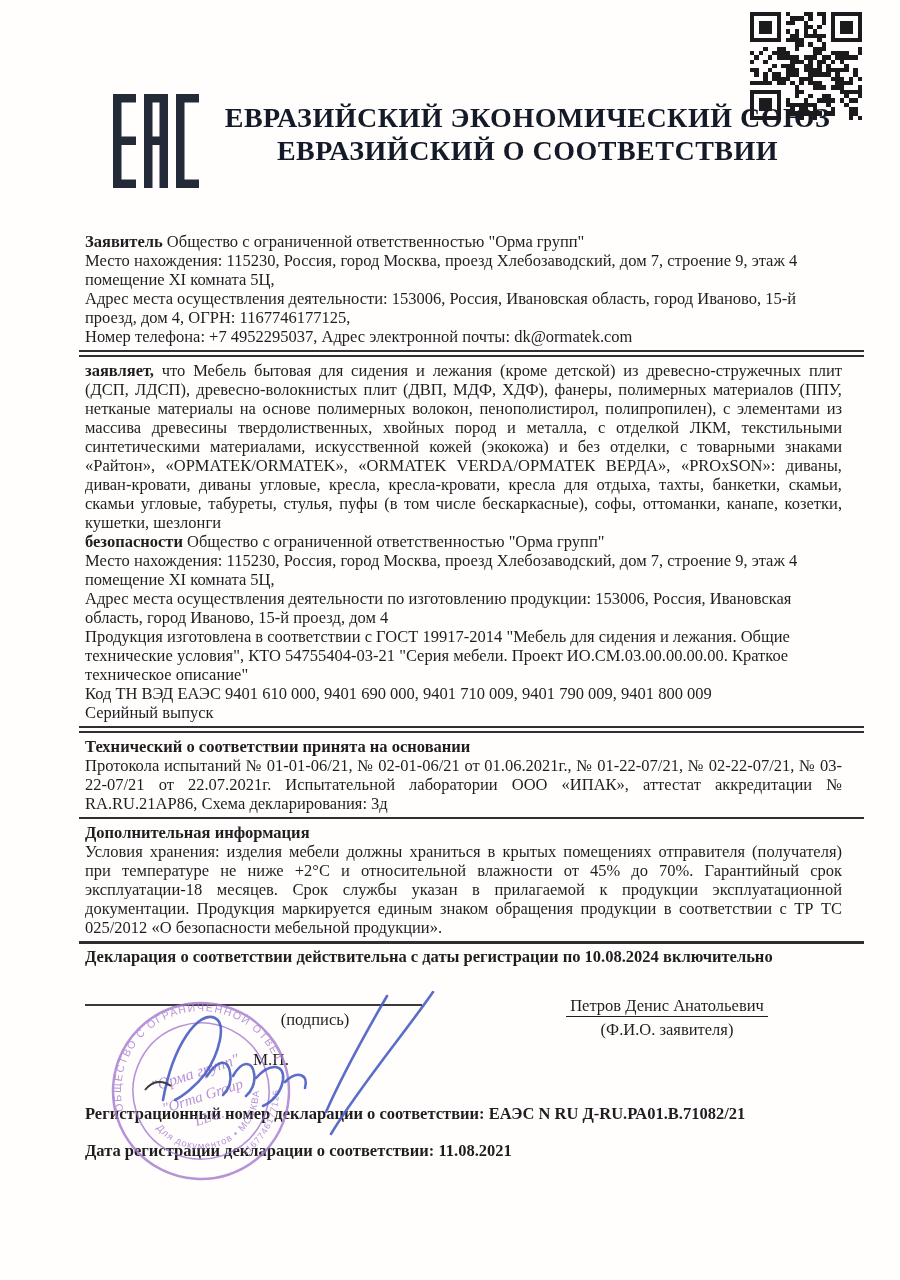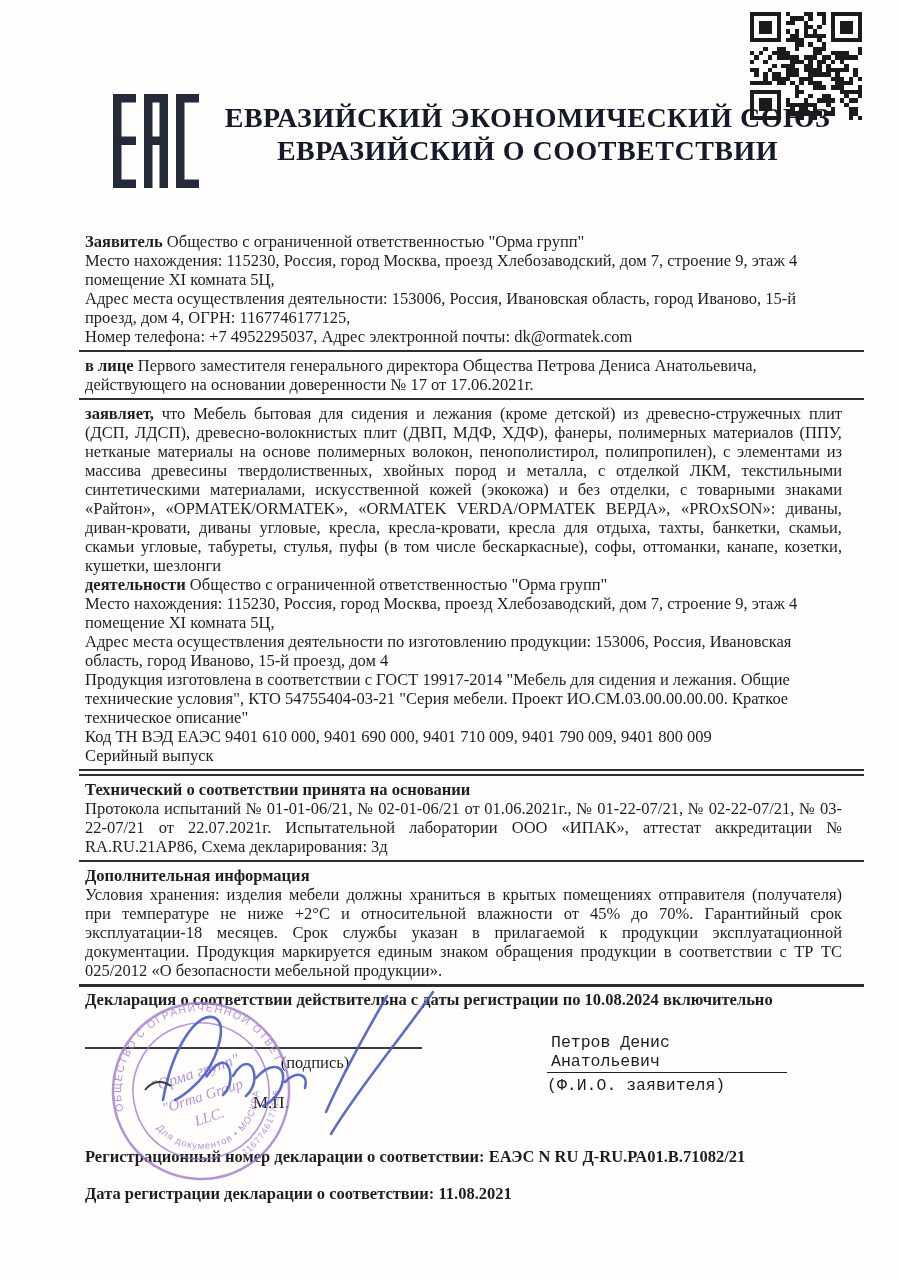--- a/index.html
+++ b/index.html
@@ -25,21 +25,21 @@
   .b{font-weight:bold;}
   .j{text-align:justify;}
   .rule{height:0;border-top:2px solid #2f2f31;margin:3px -22px 3px -6px;}
   .rule.thick{border-top-width:3px;}
   .sec{padding:1px 0;}
   
   .sigblock{position:relative;height:132px;margin-top:4px;}
   .sig-line{position:absolute;left:0;top:34px;width:337px;border-top:2px solid #3a3a3c;}
   .sig-caption{position:absolute;left:140px;top:40px;width:180px;text-align:center;}
   .mp{position:absolute;left:168px;top:80px;font-size:17px;}
-  .fio{position:absolute;left:462px;top:20px;width:240px;font-family:Liberation Mono, monospace;}
+  .fio{position:absolute;left:462px;top:26px;width:240px;text-align:center;}
   .fio .name{display:inline-block;border-bottom:1.5px solid #1e1e20;padding:0 4px 1px;}
   .fio .cap{margin-top:3px;}
   .regnum{margin-top:2px;}
   .regdate{margin-top:18px;}
   
   .stamp,.handsign{position:absolute;pointer-events:none;}
   .stamp{left:95px;top:985px;}
   .handsign{left:125px;top:982px;}
 </style>
 </head>
@@ -301,28 +301,25 @@
   <div class="content">
 
     <div class="sec">
       <p><span class="b">Заявитель</span> <span>Общество с ограниченной ответственностью "Орма групп"</span></p>
       <p>Место нахождения: 115230, Россия, город Москва, проезд Хлебозаводский, дом 7, строение 9, этаж 4 помещение XI комната 5Ц,</p>
       <p>Адрес места осуществления деятельности: 153006, Россия, Ивановская область, город Иваново, 15-й проезд, дом 4, ОГРН: 1167746177125,</p>
       <p>Номер телефона: +7 4952295037, Адрес электронной почты: dk@ormatek.com</p>
     </div>
     <div class="rule"></div>
 
-    <div class="sec">
-      <p><span class="b">в лице</span> <span>Первого заместителя генерального директора Общества Петрова Дениса Анатольевича, действующего на основании доверенности № 17 от 17.06.2021г.</span></p>
-    </div>
     <div class="rule"></div>
 
     <div class="sec">
       <p class="j"><span class="b">заявляет,</span> <span>что Мебель бытовая для сидения и лежания (кроме детской) из древесно-стружечных плит (ДСП, ЛДСП), древесно-волокнистых плит (ДВП, МДФ, ХДФ), фанеры, полимерных материалов (ППУ, нетканые материалы на основе полимерных волокон, пенополистирол, полипропилен), с элементами из массива древесины твердолиственных, хвойных пород и металла, с отделкой ЛКМ, текстильными синтетическими материалами, искусственной кожей (экокожа) и без отделки, с товарными знаками «Райтон», «ОРМАТЕК/ORMATEK», «ORMATEK VERDA/ОРМАТЕК ВЕРДА», «PROxSON»: диваны, диван-кровати, диваны угловые, кресла, кресла-кровати, кресла для отдыха, тахты, банкетки, скамьи, скамьи угловые, табуреты, стулья, пуфы (в том числе бескаркасные), софы, оттоманки, канапе, козетки, кушетки, шезлонги</span></p>
-      <p><span class="b">деятельности</span> <span>Общество с ограниченной ответственностью "Орма групп"</span></p>
+      <p><span class="b">безопасности</span> <span>Общество с ограниченной ответственностью "Орма групп"</span></p>
       <p>Место нахождения: 115230, Россия, город Москва, проезд Хлебозаводский, дом 7, строение 9, этаж 4 помещение XI комната 5Ц,</p>
       <p>Адрес места осуществления деятельности по изготовлению продукции: 153006, Россия, Ивановская область, город Иваново, 15-й проезд, дом 4</p>
       <p>Продукция изготовлена в соответствии с ГОСТ 19917-2014 "Мебель для сидения и лежания. Общие технические условия", КТО 54755404-03-21 "Серия мебели. Проект ИО.СМ.03.00.00.00.00. Краткое техническое описание"</p>
       <p>Код ТН ВЭД ЕАЭС 9401 610 000, 9401 690 000, 9401 710 009, 9401 790 009, 9401 800 009</p>
       <p>Серийный выпуск</p>
     </div>
     <div class="rule"></div>
 
     <div class="rule"></div>
 

